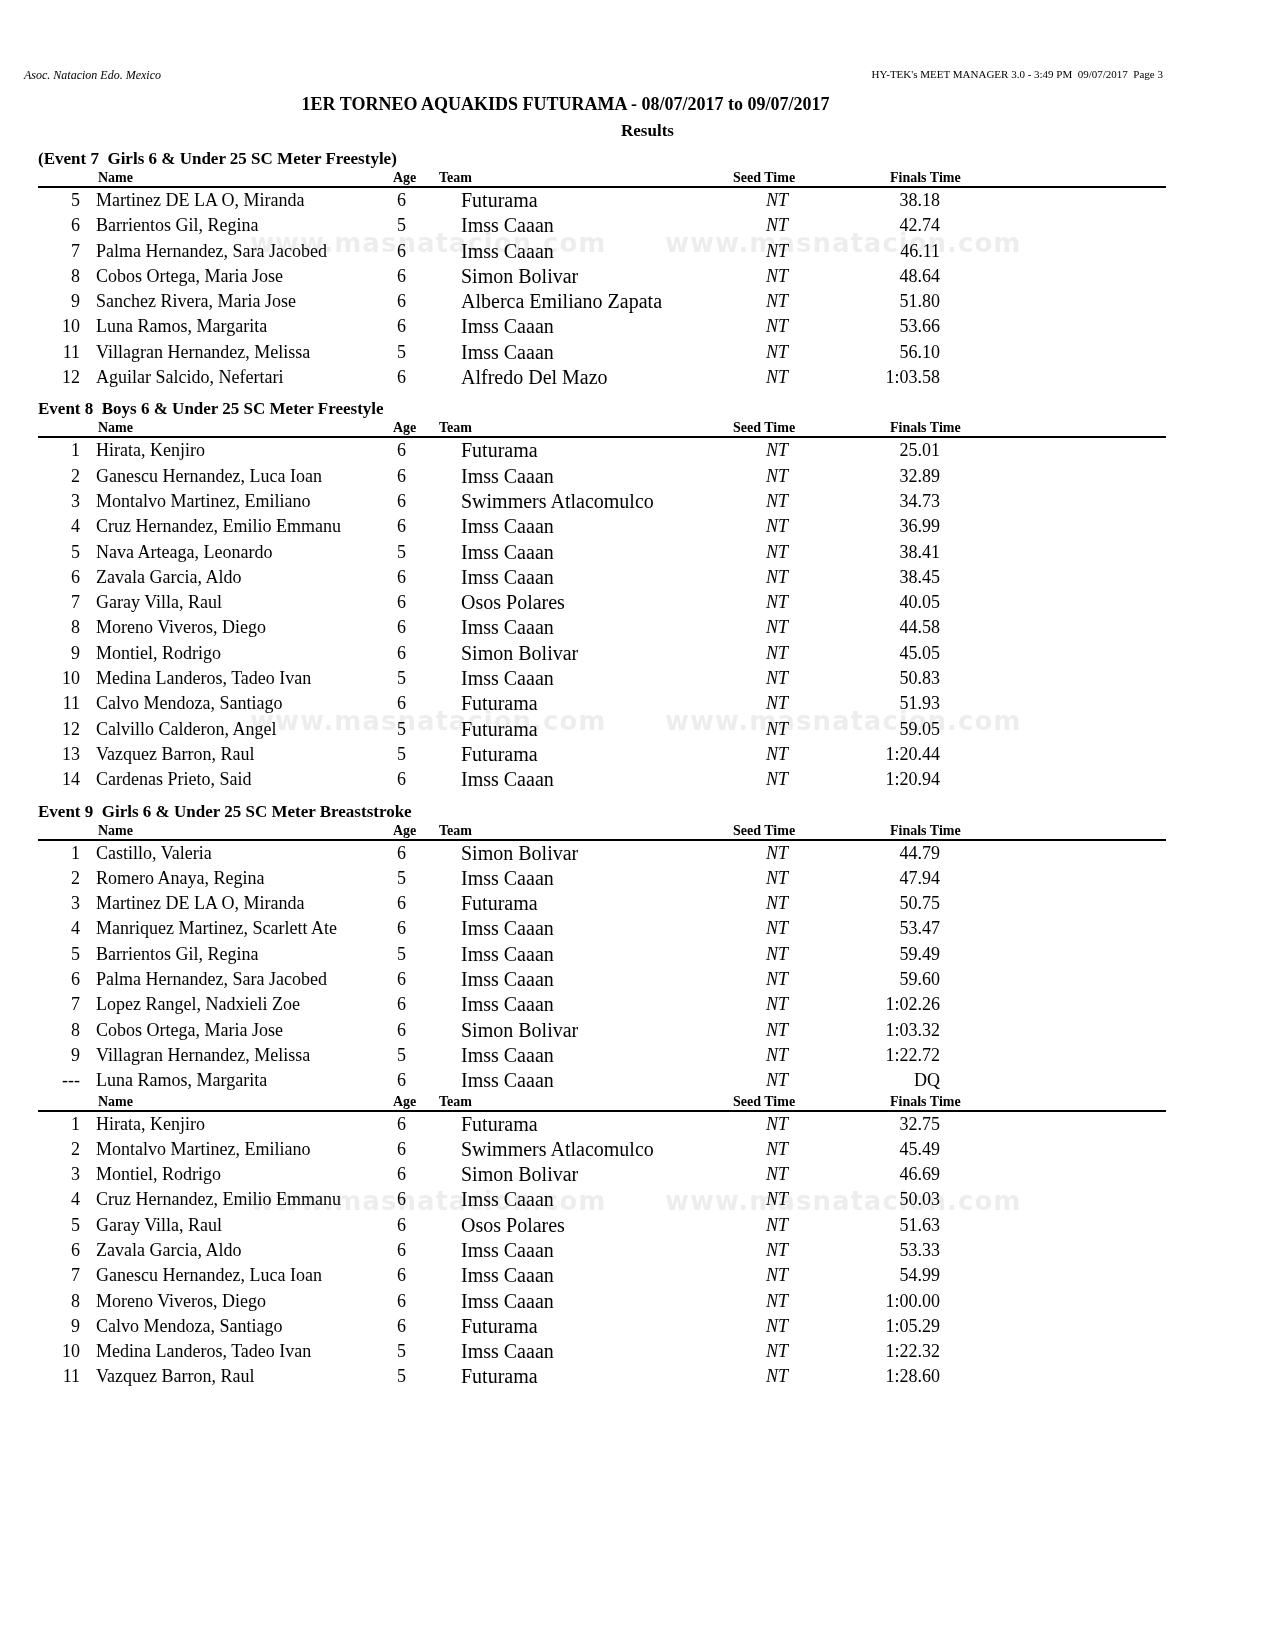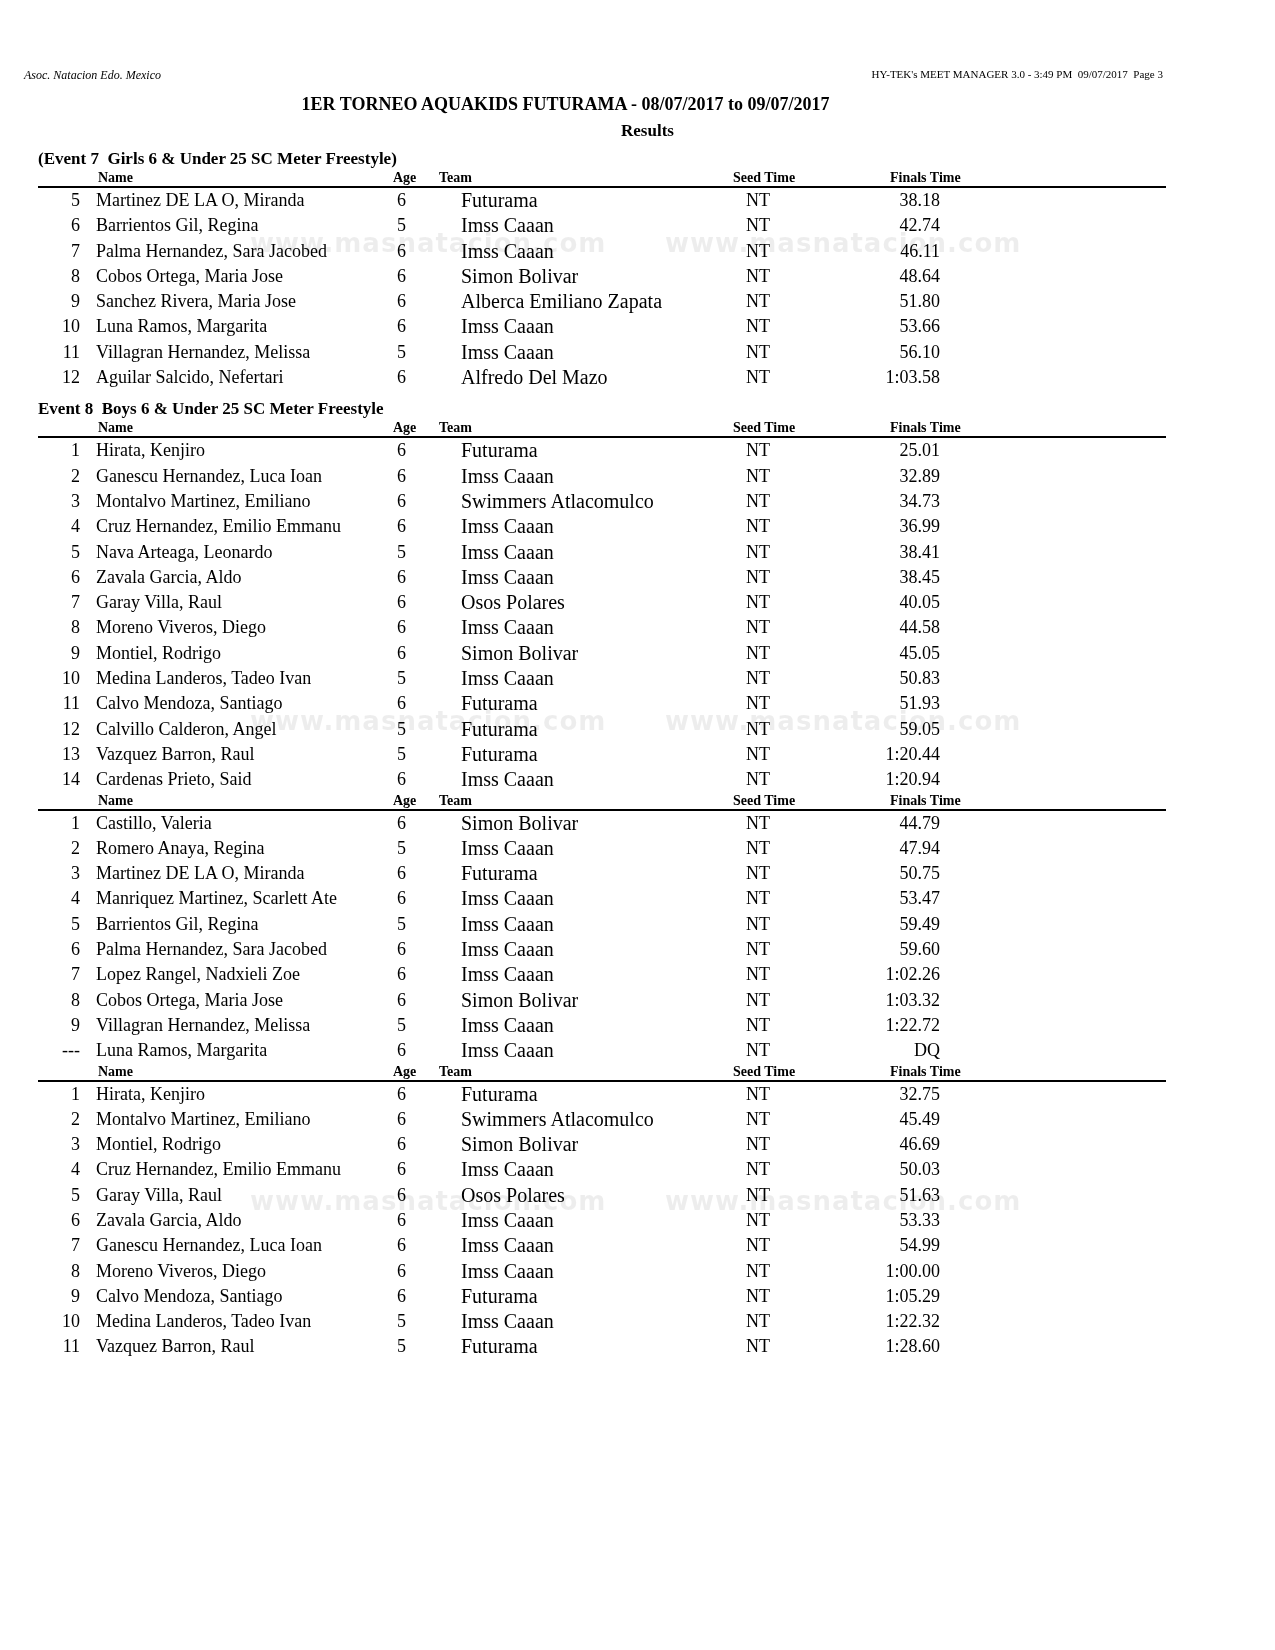--- a/index.html
+++ b/index.html
@@ -24,21 +24,21 @@
   .ch-age { left: 355px; }
   .ch-team { left: 401px; }
   .ch-seed { left: 695px; }
   .ch-finals { left: 852px; }
   .row { position: relative; height: 25.3px; font-size: 18px; line-height: 25px; }
   .row span { position: absolute; top: 0; white-space: nowrap; }
   .c-place { left: 0; width: 42px; text-align: right; }
   .c-name { left: 58px; width: 262px; overflow: hidden; }
   .c-age { left: 358px; width: 10px; text-align: right; }
   .c-team { left: 379px; font-size: 20px; margin-left: 44px; }
-  .c-seed { left: 690px; width: 60px; text-align: center; }
+  .c-seed { left: 690px; width: 60px; text-align: right; font-style: italic; }
   .c-finals { left: 820px; width: 82px; text-align: right; }
   .wm {
     position: absolute; font-family: "DejaVu Sans", sans-serif; font-weight: bold;
     font-size: 26px; color: rgba(0,0,0,0.07); letter-spacing: 1px; pointer-events: none; white-space: nowrap;
   }
 </style>
 </head>
 <body>
 
 <div class="hdr-left">Asoc. Natacion Edo. Mexico</div>
@@ -237,20 +237,21 @@
       <div class="row">
         <span class="c-place">14</span>
         <span class="c-name">Cardenas Prieto, Said</span>
         <span class="c-age">6</span>
         <span class="c-team">Imss Caaan</span>
         <span class="c-seed">NT</span>
         <span class="c-finals">1:20.94</span>
       </div>
     </div>
     <div class="event">
+      <div class="event-title">Event 9  Girls 6 &amp; Under 25 SC Meter Breaststroke</div>
       <div class="col-head">
         <span class="ch-name">Name</span>
         <span class="ch-age">Age</span>
         <span class="ch-team">Team</span>
         <span class="ch-seed">Seed Time</span>
         <span class="ch-finals">Finals Time</span>
       </div>
       <div class="row">
         <span class="c-place">1</span>
         <span class="c-name">Castillo, Valeria</span>

